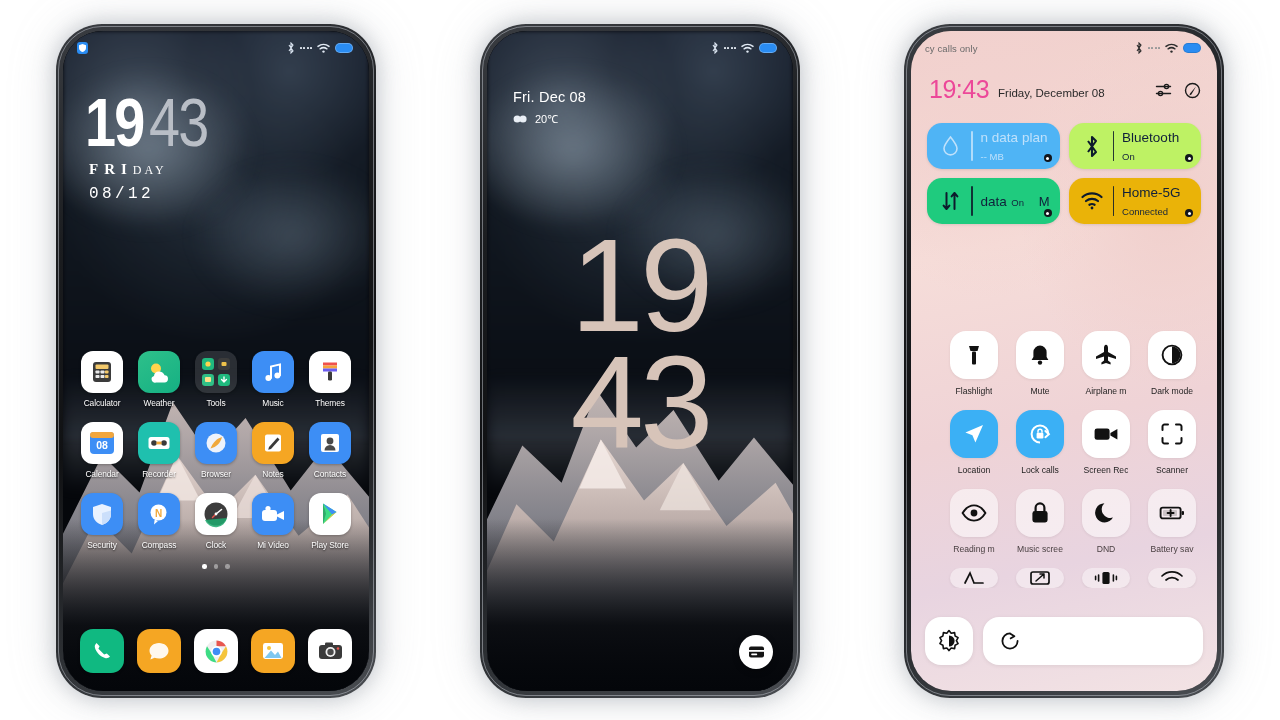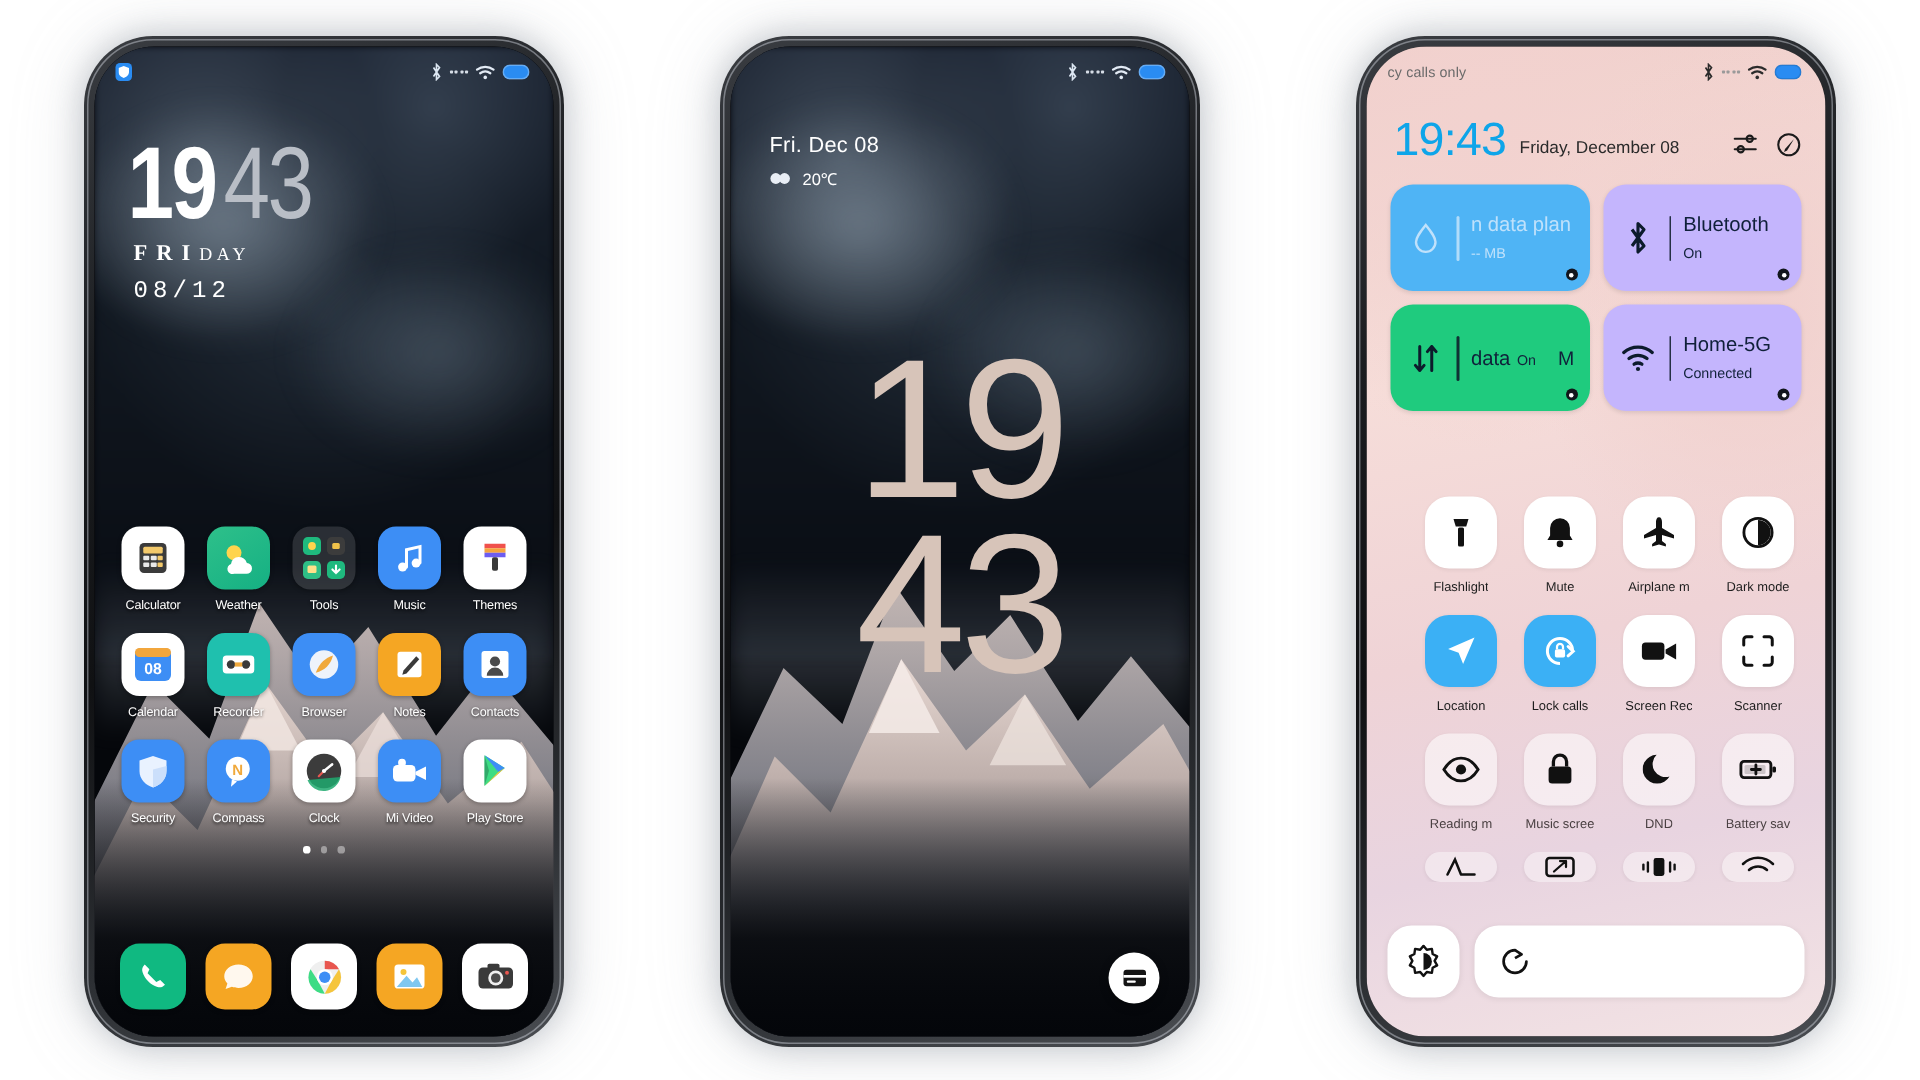--- a/index.html
+++ b/index.html
@@ -158,28 +158,28 @@
     position:absolute; inset:0;
     background:
       radial-gradient(78% 48% at 26% 8%, #f2d2cf 0%, rgba(242,210,207,0) 68%),
       radial-gradient(70% 40% at 84% 26%, #f0cfcc 0%, rgba(240,207,204,0) 70%),
       linear-gradient(168deg,#f0cfcb 0%,#f6ddd9 32%,#efd3d6 58%,#e8d4e0 78%,#f3e3e4 100%);
   }
   .cc-head{
     position:absolute; left:18px; right:16px; top:46px; z-index:6;
     display:flex; align-items:flex-end; gap:9px;
   }
-  .cc-time{ font-size:31px; color:#0ea5e9; font-weight:400; letter-spacing:-.5px; line-height:1; }
+  .cc-time{ font-size:25px; color:#ec4899; font-weight:400; letter-spacing:-.5px; line-height:1; }
   .cc-date{ font-size:11.5px; color:#2a2a2a; padding-bottom:3px; }
   .cc-head-icons{ margin-left:auto; display:flex; gap:12px; padding-bottom:3px; }
 
   .cc-tiles{ position:absolute; left:16px; right:16px; top:92px; z-index:6;
              display:grid; grid-template-columns:1fr 1fr; gap:9px; }
   .tile{
-    height:71px; border-radius:15px; padding:9px 10px;
+    height:46px; border-radius:15px; padding:9px 10px;
     display:flex; align-items:center; gap:8px; position:relative;
     box-shadow:0 1px 3px rgba(0,0,0,.10);
   }
   .tile .tic{ width:26px; display:flex; align-items:center; justify-content:center; flex:0 0 26px; }
   .tile .tdiv{ width:1.6px; height:30px; background:#0f1c2b; border-radius:1px; opacity:.88; }
   .tile .ttxt{ min-width:0; flex:1; }
   .tile .t1{ font-size:13.5px; color:#10203a; white-space:nowrap; overflow:hidden; line-height:1.12; }
   .tile .t2{ font-size:9.5px; color:#13233c; white-space:nowrap; overflow:hidden; margin-top:2px; }
   .tile .tcorner{ position:absolute; right:8px; bottom:7px; width:8px; height:8px; border-radius:50%;
                   background:#12161c; display:flex; align-items:center; justify-content:center; }
@@ -665,21 +665,21 @@
             </svg>
           </span>
           <span class="tdiv"></span>
           <span class="ttxt">
             <span class="t1">n data plan</span>
             <span class="t2">-- MB</span>
           </span>
           <span class="tcorner"></span>
         </div>
 
-        <div class="tile" style="background:#c4b5fd;">
+        <div class="tile" style="background:#bef264;">
           <span class="tic">
             <svg width="16" height="23" viewBox="0 0 16 23">
               <path d="M4 6 L12 17 L8 21 V2 L12 6 L4 17" stroke="#0d1b2c" stroke-width="2.1" fill="none" stroke-linejoin="round"></path>
             </svg>
           </span>
           <span class="tdiv"></span>
           <span class="ttxt">
             <span class="t1">Bluetooth</span>
             <span class="t2">On</span>
           </span>
@@ -695,21 +695,21 @@
           </span>
           <span class="tdiv"></span>
           <span class="ttxt">
             <span class="t1">data</span>
             <span class="t2">On</span>
           </span>
           <span class="tright">M</span>
           <span class="tcorner"></span>
         </div>
 
-        <div class="tile" style="background:#c4b5fd;">
+        <div class="tile" style="background:#eab308;">
           <span class="tic">
             <svg width="22" height="18" viewBox="0 0 22 18">
               <path d="M1.5 5 A14.5 14.5 0 0 1 20.5 5" stroke="#0d1b2c" stroke-width="2.2" fill="none" stroke-linecap="round"></path>
               <path d="M5 9 A9.6 9.6 0 0 1 17 9" stroke="#0d1b2c" stroke-width="2.2" fill="none" stroke-linecap="round"></path>
               <path d="M8.4 12.8 A5 5 0 0 1 13.6 12.8" stroke="#0d1b2c" stroke-width="2.2" fill="none" stroke-linecap="round"></path>
               <circle cx="11" cy="16" r="1.4" fill="#0d1b2c"></circle>
             </svg>
           </span>
           <span class="tdiv"></span>
           <span class="ttxt">

